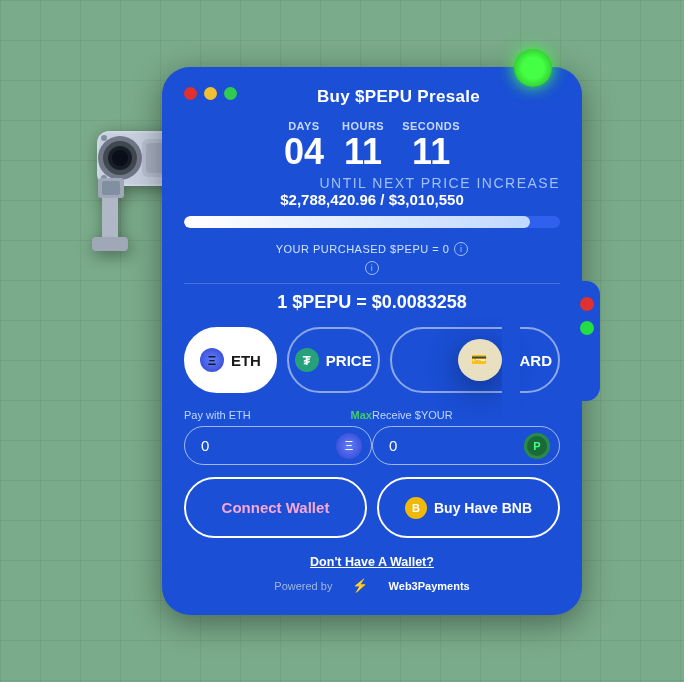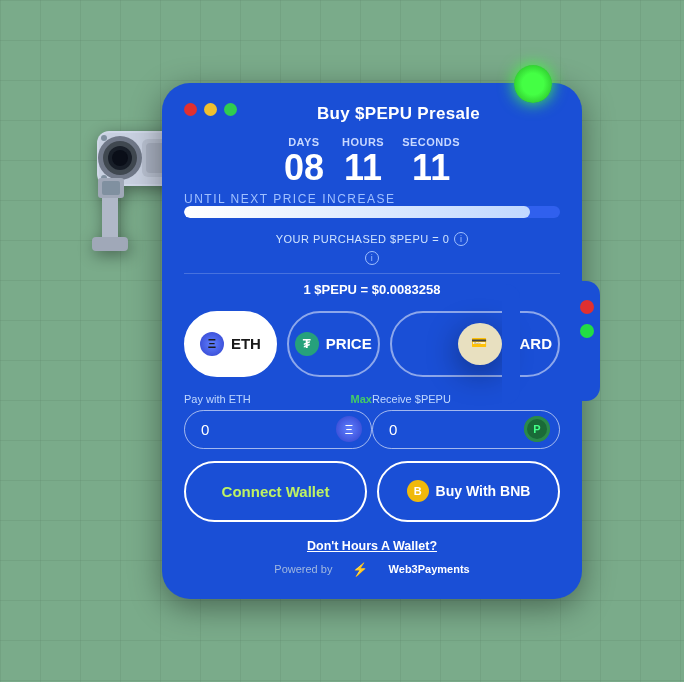--- a/index.html
+++ b/index.html
@@ -147,23 +147,23 @@
       letter-spacing: 0.5px;
     }
     .countdown-value {
       font-size: 36px;
       font-weight: 700;
       line-height: 1.1;
       color: #fff;
     }
 
     .until-text {
-      text-align: left;
+      text-align: right;
       color: #a0c0ff;
-      font-size: 12px;
+      font-size: 14px;
       letter-spacing: 1.5px;
       text-transform: uppercase;
       margin-bottom: 0;
     }
 
     .price-raised {
       text-align: center;
       color: #fff;
       font-weight: 700;
       font-size: 15px;
@@ -211,21 +211,21 @@
 
     .divider {
       border: none;
       border-top: 1px solid rgba(255,255,255,0.2);
       margin: 8px 0;
     }
 
     .rate-text {
       text-align: center;
       color: #fff;
-      font-size: 13px;
+      font-size: 18px;
       font-weight: 600;
       margin-bottom: 14px;
     }
 
     
     .currency-tabs {
       display: flex;
       gap: 10px;
       margin-bottom: 16px;
     }
@@ -337,21 +337,21 @@
       display: flex;
       gap: 10px;
       margin-bottom: 14px;
     }
     .btn-connect {
       flex: 1;
       padding: 20px 10px;
       border-radius: 50px;
       border: 2px solid #fff;
       background: transparent;
-      color: #bef264;
+      color: #f9a8d4;
       font-weight: 700;
       font-size: 15px;
       cursor: pointer;
     }
     .btn-buy {
       flex: 1;
       padding: 14px 10px;
       border-radius: 50px;
       border: 2px solid #fff;
       background: transparent;
@@ -458,34 +458,35 @@
         <div class="win-dot green"></div>
       </div>
       <div style="flex:1; text-align:center;">
         <span class="card-title">Buy $PEPU Presale</span>
       </div>
     </div>
 
     <div class="countdown">
       <div class="countdown-item">
         <div class="countdown-label">Days</div>
-        <div class="countdown-value">08</div>
+        <div class="countdown-value">04</div>
       </div>
       <div class="countdown-item">
         <div class="countdown-label">Hours</div>
         <div class="countdown-value">11</div>
       </div>
       <div class="countdown-item">
         <div class="countdown-label">Seconds</div>
         <div class="countdown-value">11</div>
       </div>
     </div>
 
     <div class="until-text">UNTIL NEXT PRICE INCREASE</div>
 
+    <div class="price-raised">$2,788,420.96 / $3,010,550</div>
 
     <div class="progress-bar-bg">
       <div class="progress-bar-fill" style="width: 92%"></div>
     </div>
 
     <div class="info-row">
       <span>YOUR PURCHASED $PEPU = 0</span>
       <span class="info-icon">i</span>
     </div>
     <div class="info-row">
@@ -517,45 +518,45 @@
           <span class="input-label">Pay with ETH</span>
           <span class="input-max">Max</span>
         </div>
         <div class="input-wrapper">
           <input class="input-field" type="text" value="0" placeholder="0" style="">
           <div class="input-coin-icon eth">Ξ</div>
         </div>
       </div>
       <div class="input-group">
         <div class="input-label-row">
-          <span class="input-label">Receive $PEPU</span>
+          <span class="input-label">Receive $YOUR</span>
         </div>
         <div class="input-wrapper">
           <input class="input-field" type="text" value="0" placeholder="0" style="">
           <div class="input-coin-icon pepu">
             <svg viewBox="0 0 26 26" width="26" height="26">
               <circle cx="13" cy="13" r="13" fill="#2a8a4a"></circle>
               <circle cx="13" cy="13" r="10" fill="#1a6a38"></circle>
               <text x="13" y="17" text-anchor="middle" font-size="11" fill="#44ff88" font-weight="bold">P</text>
             </svg>
           </div>
         </div>
       </div>
     </div>
 
     <div class="action-buttons">
       <button class="btn-connect">Connect Wallet</button>
       <button class="btn-buy">
         <span class="bnb-icon">B</span>
-        <span>Buy With BNB</span>
+        <span>Buy Have BNB</span>
       </button>
     </div>
 
     <div class="wallet-link">
-      <a href="#">Don't Hours A Wallet?</a>
+      <a href="#">Don't Have A Wallet?</a>
     </div>
 
     <div class="powered-by">
       <span>Powered by</span>
       <span style="font-size:13px">⚡</span>
       <span class="powered-brand">Web3Payments</span>
     </div>
   </div>
 </div>
 

